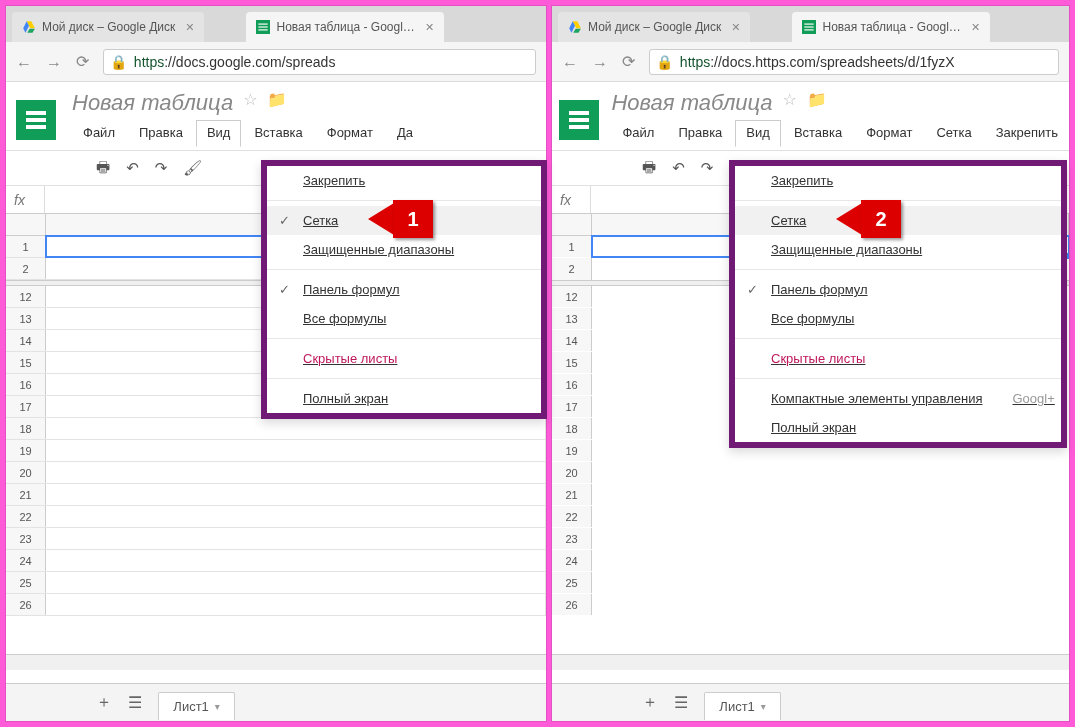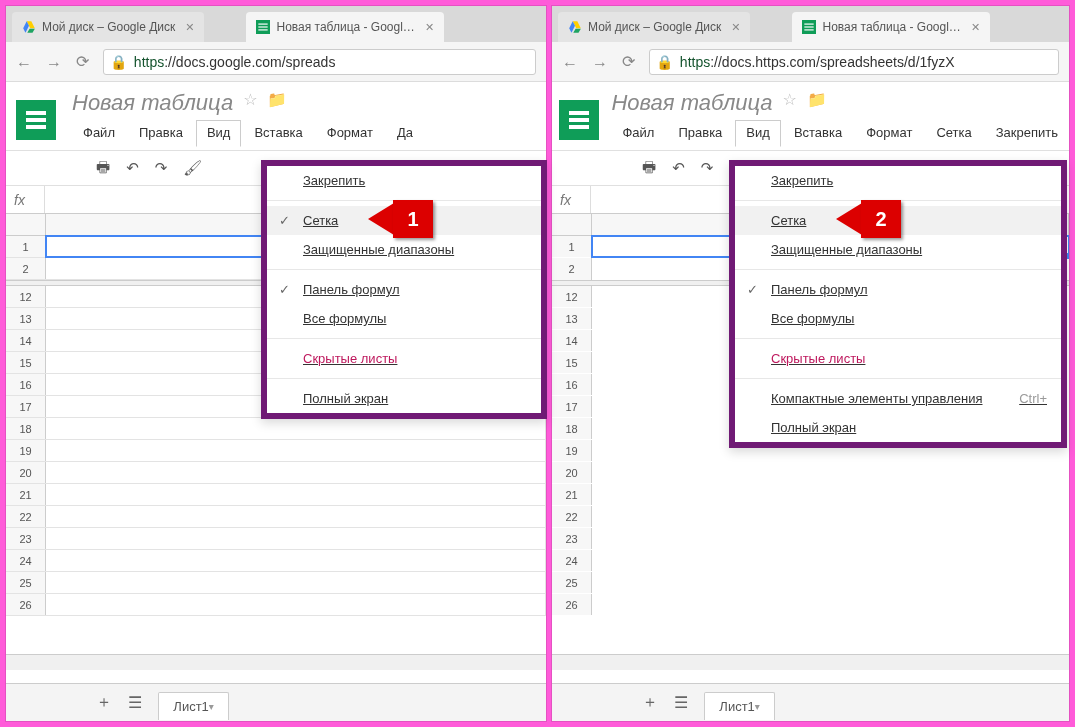--- a/index.html
+++ b/index.html
@@ -310,20 +310,21 @@
     padding: 0 18px 0 90px;
   }
   .sheet-tabs .btn-ico { color: #666; font-size: 16px; }
   .sheet-tab {
     background: #fff;
     border: 1px solid #ccc;
     border-bottom: none;
     padding: 6px 14px;
     display: flex;
     align-items: center;
+    gap: 6px;
     font-size: 13px;
     color: #555;
     border-radius: 2px 2px 0 0;
     margin-top: 6px;
   }
   .sheet-tab .caret { color: #999; font-size: 10px; }
 
   
   .hscroll {
     height: 16px;
@@ -723,21 +724,21 @@
     <div class="dd-item">
         <span>Все формулы</span>
       </div>
     <div class="dd-sep"></div>
     <div class="dd-item disabled">
         <span>Скрытые листы</span>
       </div>
     <div class="dd-sep"></div>
     <div class="dd-item">
         <span>Компактные элементы управления</span>
-        <span class="shortcut">Ctrl+</span>
+        <span class="shortcut">Googl+</span>
       </div>
     <div class="dd-item">
         <span>Полный экран</span>
       </div>
   </div>
 
   <div class="callout" style="left:368px; top:200px;">
     <div class="arrow"></div>
     <div class="badge">1</div>
   </div>

